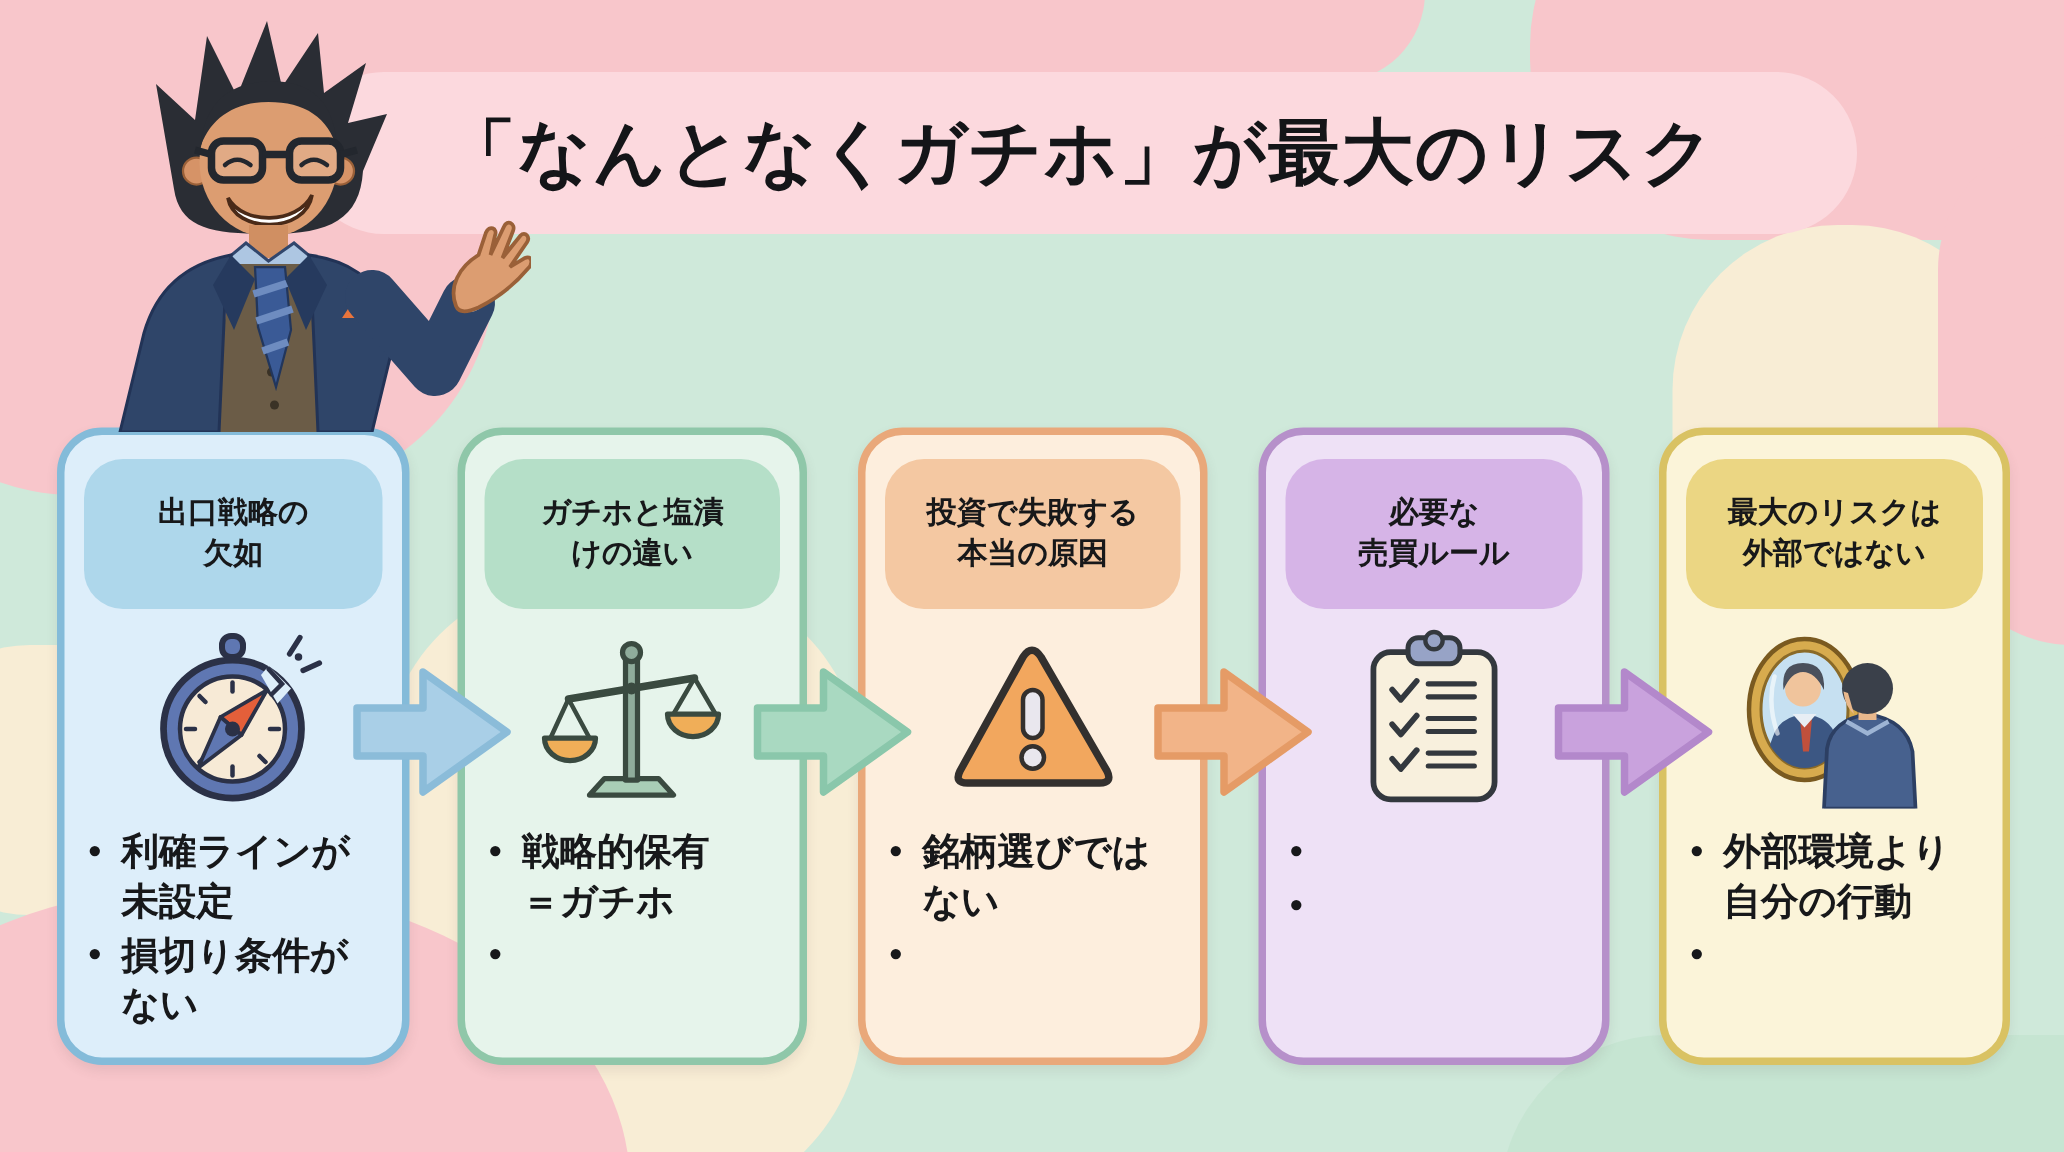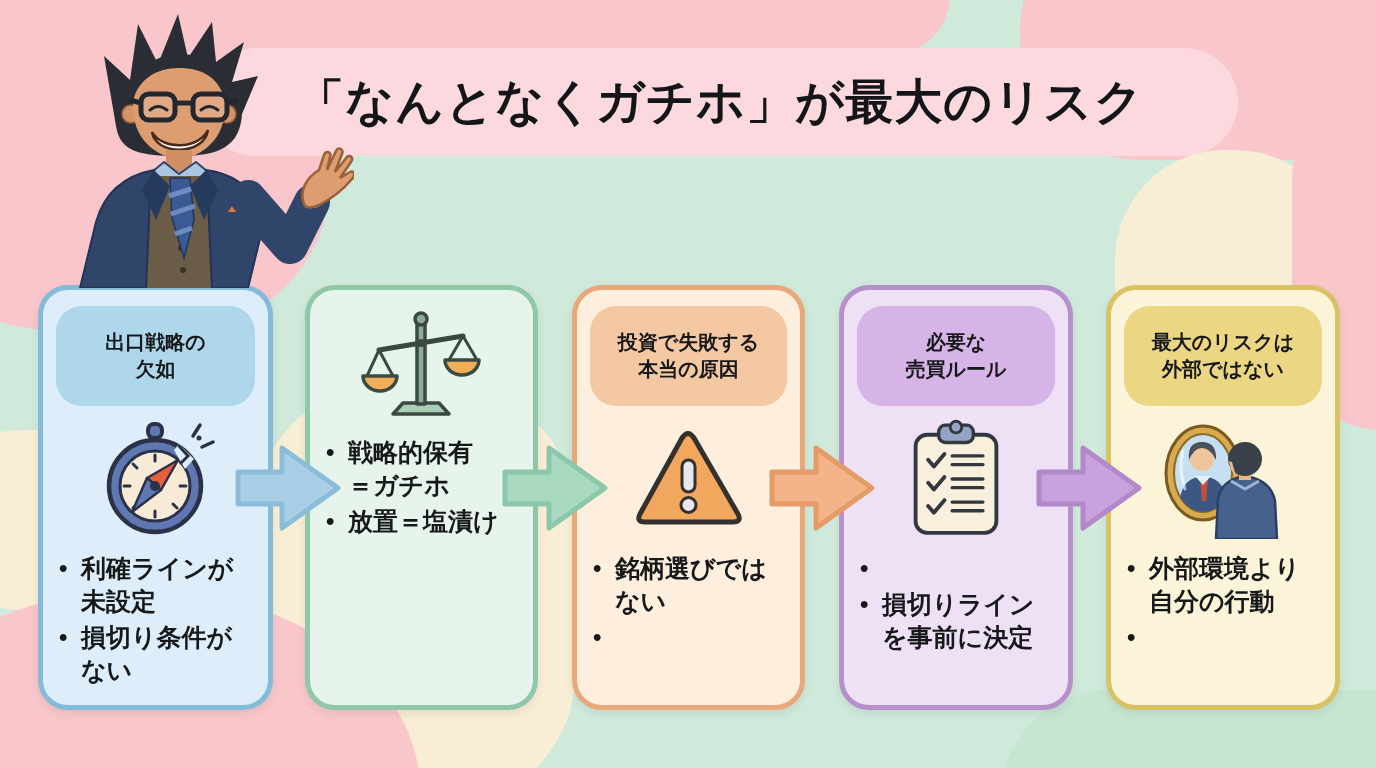--- a/index.html
+++ b/index.html
@@ -173,20 +173,22 @@
         </div>
       <div class="bullet">
           <span class="dot">•</span>
           <span class="txt">損切り条件が
 ない</span>
         </div>
     </div>
   </section>
 
   <section class="card c2" style="--border: #8fc7a9; --body: #e6f4eb; --pill: #b5dfc8;">
+    <div class="pill">ガチホと塩漬
+けの違い</div>
     <div class="icon-wrap">
       <svg width="126" height="122" viewBox="0 0 126 122">
         <g stroke="#3a4a40" stroke-linejoin="round" stroke-linecap="round">
           <path d="M44,101 L80,101 L90,112 L34,112 Z" fill="#a9cdb6" stroke-width="3.5"></path>
           <rect x="58" y="20" width="8" height="82" fill="#8fac9b" stroke-width="3.5"></rect>
           <circle cx="62" cy="17" r="6" fill="#8fac9b" stroke-width="3.5"></circle>
           <line x1="20" y1="48" x2="104" y2="34" stroke-width="5"></line>
           <circle cx="62" cy="41" r="4" fill="#3a4a40" stroke="none"></circle>
           <g stroke-width="3" fill="none">
             <path d="M20,48 L8,74 M20,48 L34,74"></path>
@@ -198,21 +200,20 @@
       </svg>
     </div>
     <div class="bullets">
       <div class="bullet">
           <span class="dot">•</span>
           <span class="txt">戦略的保有
 ＝ガチホ</span>
         </div>
       <div class="bullet">
           <span class="dot">•</span>
-          <span class="txt">放置＝塩漬け</span>
         </div>
     </div>
   </section>
 
   <section class="card c3" style="--border: #e9a87a; --body: #fdeedd; --pill: #f4c8a2;">
     <div class="pill">投資で失敗する
 本当の原因</div>
     <div class="icon-wrap">
       <svg width="118" height="106" viewBox="0 0 118 106">
         <path d="M52,12 Q58,3 64,12 L108,88 Q112,96 103,96 L15,96 Q6,96 10,88 Z" fill="#f2a75e" stroke="#33302e" stroke-width="5" stroke-linejoin="round"></path>
@@ -254,22 +255,20 @@
           </g>
         </g>
       </svg>
     </div>
     <div class="bullets">
       <div class="bullet">
           <span class="dot">•</span>
         </div>
       <div class="bullet">
           <span class="dot">•</span>
-          <span class="txt">損切りライン
-を事前に決定</span>
         </div>
     </div>
   </section>
 
   <section class="card c5" style="--border: #d9c263; --body: #fbf4d9; --pill: #ebd683;">
     <div class="pill">最大のリスクは
 外部ではない</div>
     <div class="icon-wrap">
       <svg width="134" height="120" viewBox="0 0 134 120">
         <defs>

